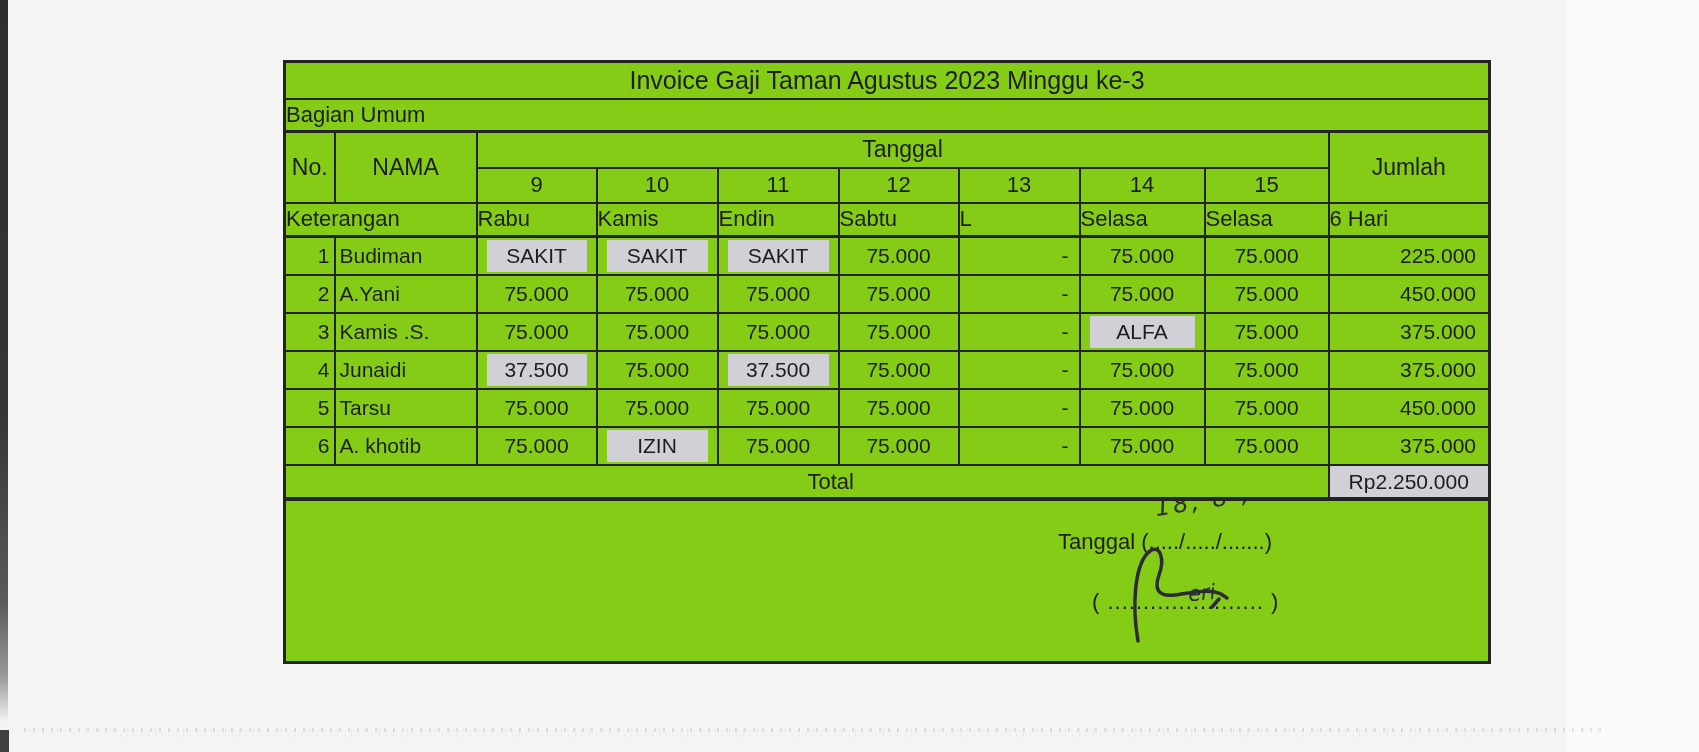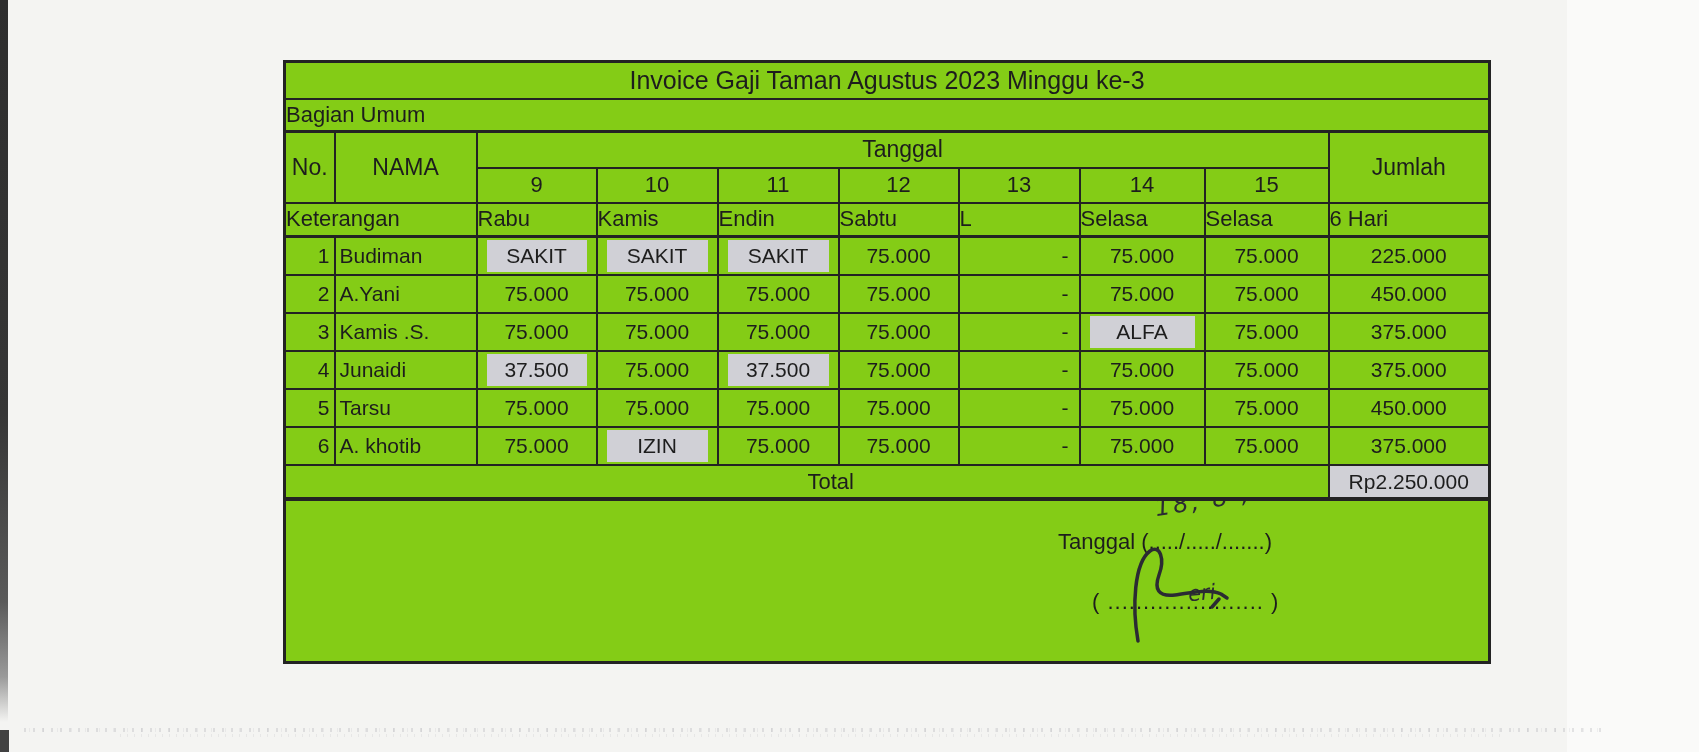--- a/index.html
+++ b/index.html
@@ -42,21 +42,21 @@
   .r-tanggal{height:36px;} .r-tanggal td{font-size:23px;text-align:center;}
   .r-dates{height:35px;}  .r-dates td{font-size:22px;text-align:center;}
   .r-ket{height:34px;}    .r-ket td{font-size:22px;text-align:left;border-bottom-width:3px;}
   .r-data{height:38px;}
   .r-total{height:34px;}  .r-total td{font-size:22px;border-bottom-width:4px;}
   .r-footer{height:163px;}
   td.no{text-align:right;padding-right:4px;}
   td.name{text-align:left;padding-left:4px;}
   td.num{text-align:center;}
   td.dash{text-align:right;padding-right:10px;}
-  td.jml{text-align:center;}
+  td.jml{text-align:right;padding-right:12px;}
   td.total-label{text-align:center;padding-left:48px;}
   td.total-value{background:var(--highlight);text-align:center;font-size:21px;margin-left:33px;}
   span.hl{display:block;margin:2px 9px;background:var(--highlight);line-height:32px;}
   td.footer-cell{border:none;position:relative;vertical-align:top;}
 
   
   .tanggal-line{position:absolute;left:772px;top:28px;font-size:22px;}
   .hand-date{position:absolute;left:868px;top:-18px;transform:rotate(-9deg);
     font-family:"DejaVu Sans",sans-serif;font-style:italic;font-size:24px;
     letter-spacing:3px;color:var(--pen);}

